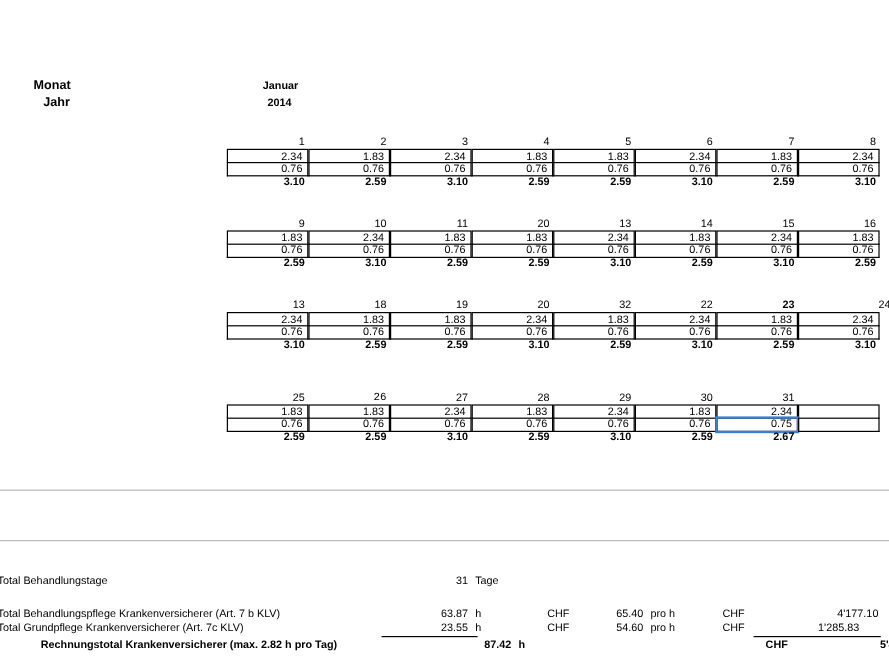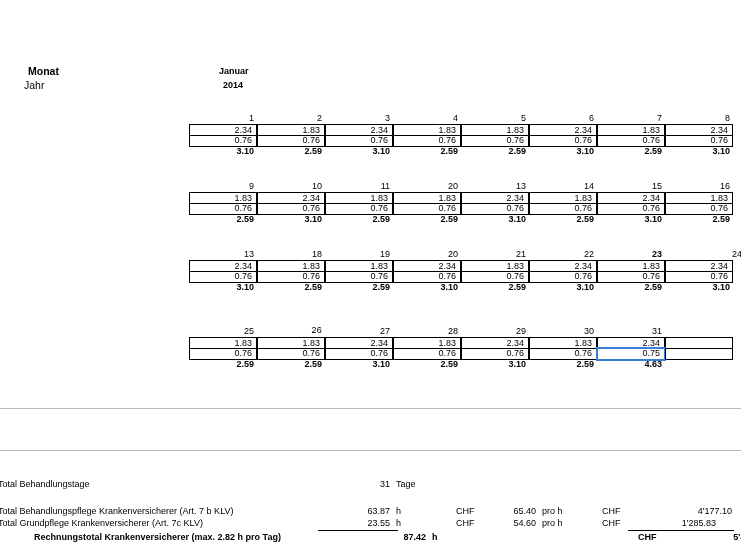--- a/index.html
+++ b/index.html
@@ -32,24 +32,24 @@
   }
   .lbl-monat {
     position: absolute;
     left: 28px;
     top: 65px;
     font-size: 10.5px;
     font-weight: bold;
   }
   .lbl-jahr {
     position: absolute;
-    left: 24px;
+    left: 36px;
     top: 79px;
     font-size: 10.5px;
-    font-weight: normal;
+    font-weight: bold;
   }
   .val-monat {
     position: absolute;
     left: 219px;
     top: 66px;
     font-size: 9px;
     font-weight: bold;
   }
   .val-jahr {
     position: absolute;
@@ -299,21 +299,21 @@
   <div class="block" id="block2" style="top:249px;">
     <div class="row">
       <div class="rowlabel">
         
       </div>
       <div class="cells">
         <div class="cell daynum" style="left:0px;">13</div>
         <div class="cell daynum" style="left:68px;">18</div>
         <div class="cell daynum" style="left:136px;">19</div>
         <div class="cell daynum" style="left:204px;">20</div>
-        <div class="cell daynum" style="left:272px;">21</div>
+        <div class="cell daynum" style="left:272px;">32</div>
         <div class="cell daynum" style="left:340px;">22</div>
         <div class="cell daynum" style="left:408px;font-weight:bold;">23</div>
         <div class="cell daynum" style="left:488px;">24</div>
       </div>
     </div>
     <div class="row boxed">
       <div class="rowlabel">
         
         
       </div>
@@ -411,21 +411,21 @@
       <div class="rowlabel">
         
       </div>
       <div class="cells">
         <div class="cell bold" style="left:0px;">2.59</div>
         <div class="cell bold" style="left:68px;">2.59</div>
         <div class="cell bold" style="left:136px;">3.10</div>
         <div class="cell bold" style="left:204px;">2.59</div>
         <div class="cell bold" style="left:272px;">3.10</div>
         <div class="cell bold" style="left:340px;">2.59</div>
-        <div class="cell bold" style="left:408px;">4.63</div>
+        <div class="cell bold" style="left:408px;">2.67</div>
         <div class="cell bold" style="left:476px;"></div>
       </div>
     </div>
   </div>
 
   <div class="hr" style="top:408px;"></div>
   <div class="hr" style="top:450px;"></div>
 
   <div class="sum-row" style="top:478px;">
     <div class="sum-label">Total Behandlungstage</div>

